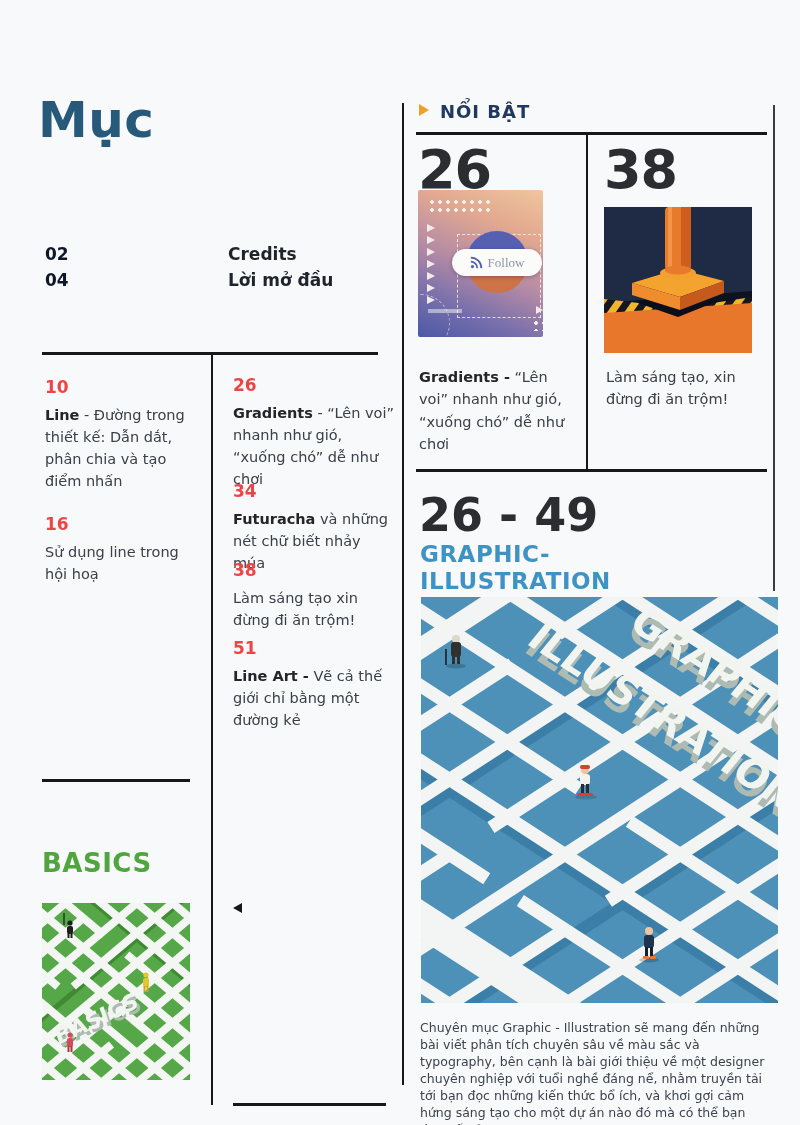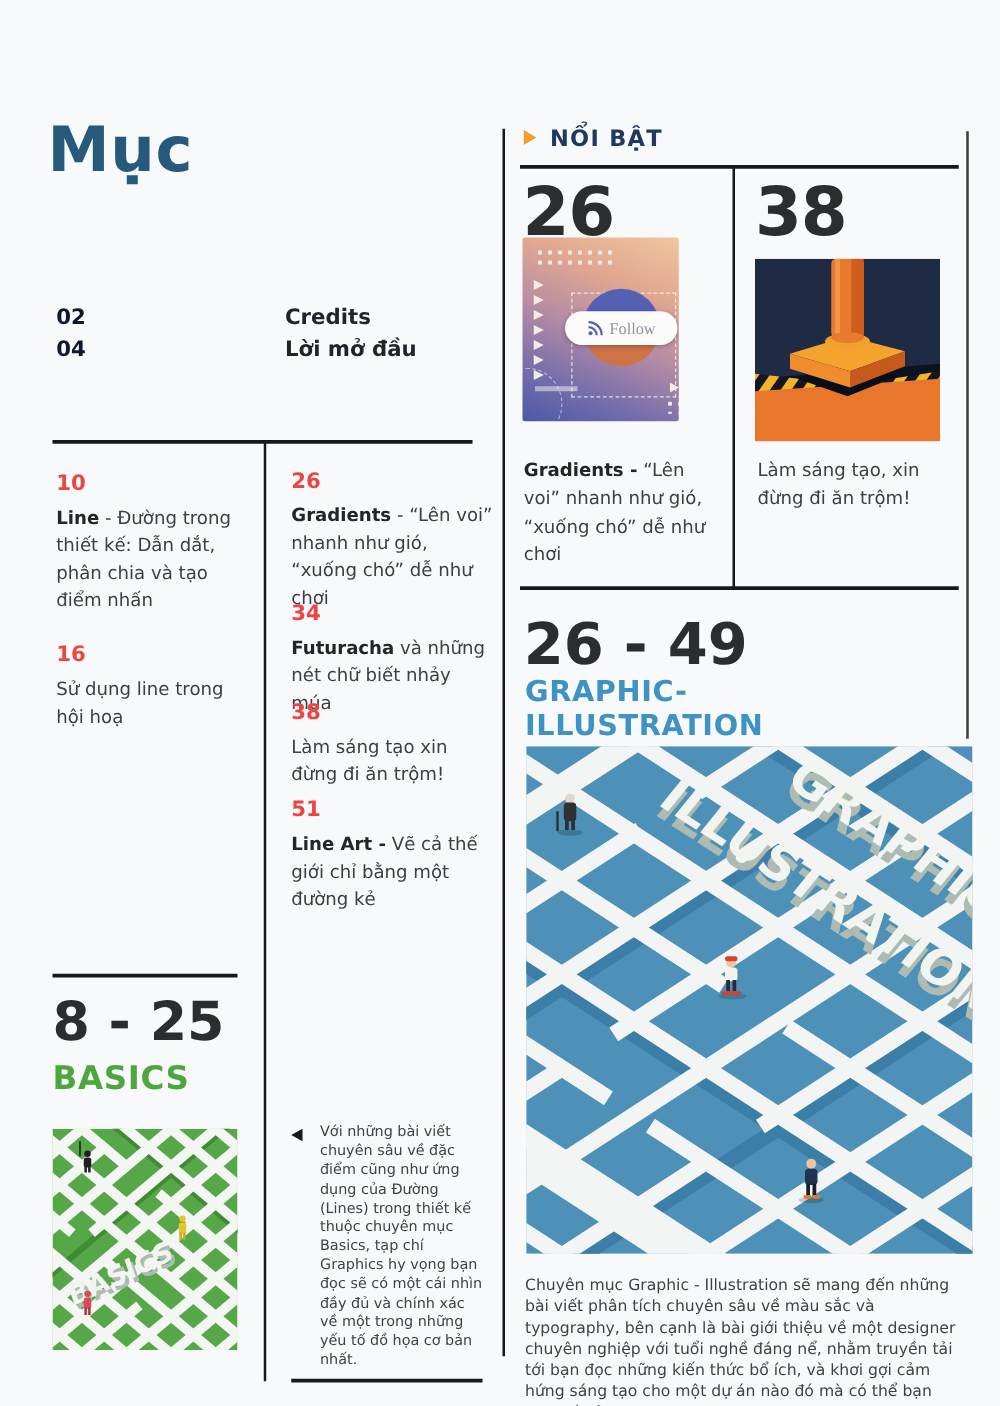--- a/index.html
+++ b/index.html
@@ -91,21 +91,20 @@
   </div>
   <div class="entry" style="left:233px;top:560px;width:162px;">
     <div class="entry-num">38</div>
     <div class="entry-text"><b></b><span>Làm sáng tạo xin đừng đi ăn trộm!</span></div>
   </div>
   <div class="entry" style="left:233px;top:638px;width:162px;">
     <div class="entry-num">51</div>
     <div class="entry-text"><b>Line Art -</b><span> Vẽ cả thế giới chỉ bằng một đường kẻ</span></div>
   </div>
 
-  <div class="range-num" style="left:42px;top:793px;">8 - 25</div>
   <div class="section-label" style="left:42px;top:848px;font-size:26px;color:#4fa63f;">BASICS</div>
 
   <svg class="abs" style="left:42px;top:903px;" width="148" height="177" viewBox="0 0 148 177">
     <rect width="148" height="177" fill="#55a748"></rect>
     <g stroke="#3f8a33" stroke-width="5">
       <line x1="-30" y1="-69" x2="190" y2="116"></line>
         <line x1="-30" y1="141" x2="190" y2="-44"></line>
     </g>
     <g stroke="#f4f6f3" stroke-width="8">
       <line x1="-30" y1="-165" x2="190" y2="20"></line>
@@ -151,21 +150,20 @@
     </g>
     <g transform="translate(24,130)">
       <circle cx="4" cy="2" r="2.6" fill="#d84a5a"></circle>
         <rect x="1" y="5" width="6" height="9" rx="2" fill="#d84a5a"></rect>
       <rect x="1.5" y="13" width="2" height="6" fill="#b23240"></rect>
         <rect x="4.5" y="13" width="2" height="6" fill="#b23240"></rect>
     </g>
   </svg>
 
   <div class="abs tri-left-dark" style="left:233px;top:903px;"></div>
-  <div class="note" style="left:256px;top:898px;width:130px;">Với những bài viết chuyên sâu về đặc điểm cũng như ứng dụng của Đường (Lines) trong thiết kế thuộc chuyên mục Basics, tạp chí Graphics hy vọng bạn đọc sẽ có một cái nhìn đầy đủ và chính xác về một trong những yếu tố đồ họa cơ bản nhất.</div>
 
   <div class="abs tri-right" style="left:419px;top:104px;"></div>
   <div class="feat-header">NỔI BẬT</div>
 
   <div class="big-num" style="left:418px;top:138px;">26</div>
   <div class="f1">
     <div class="abs dotgrid" style="left:10px;top:8px;width:66px;height:15px;"></div>
     <div class="tri-col">
       <div class="tri-w"></div>
         <div class="tri-w"></div>

